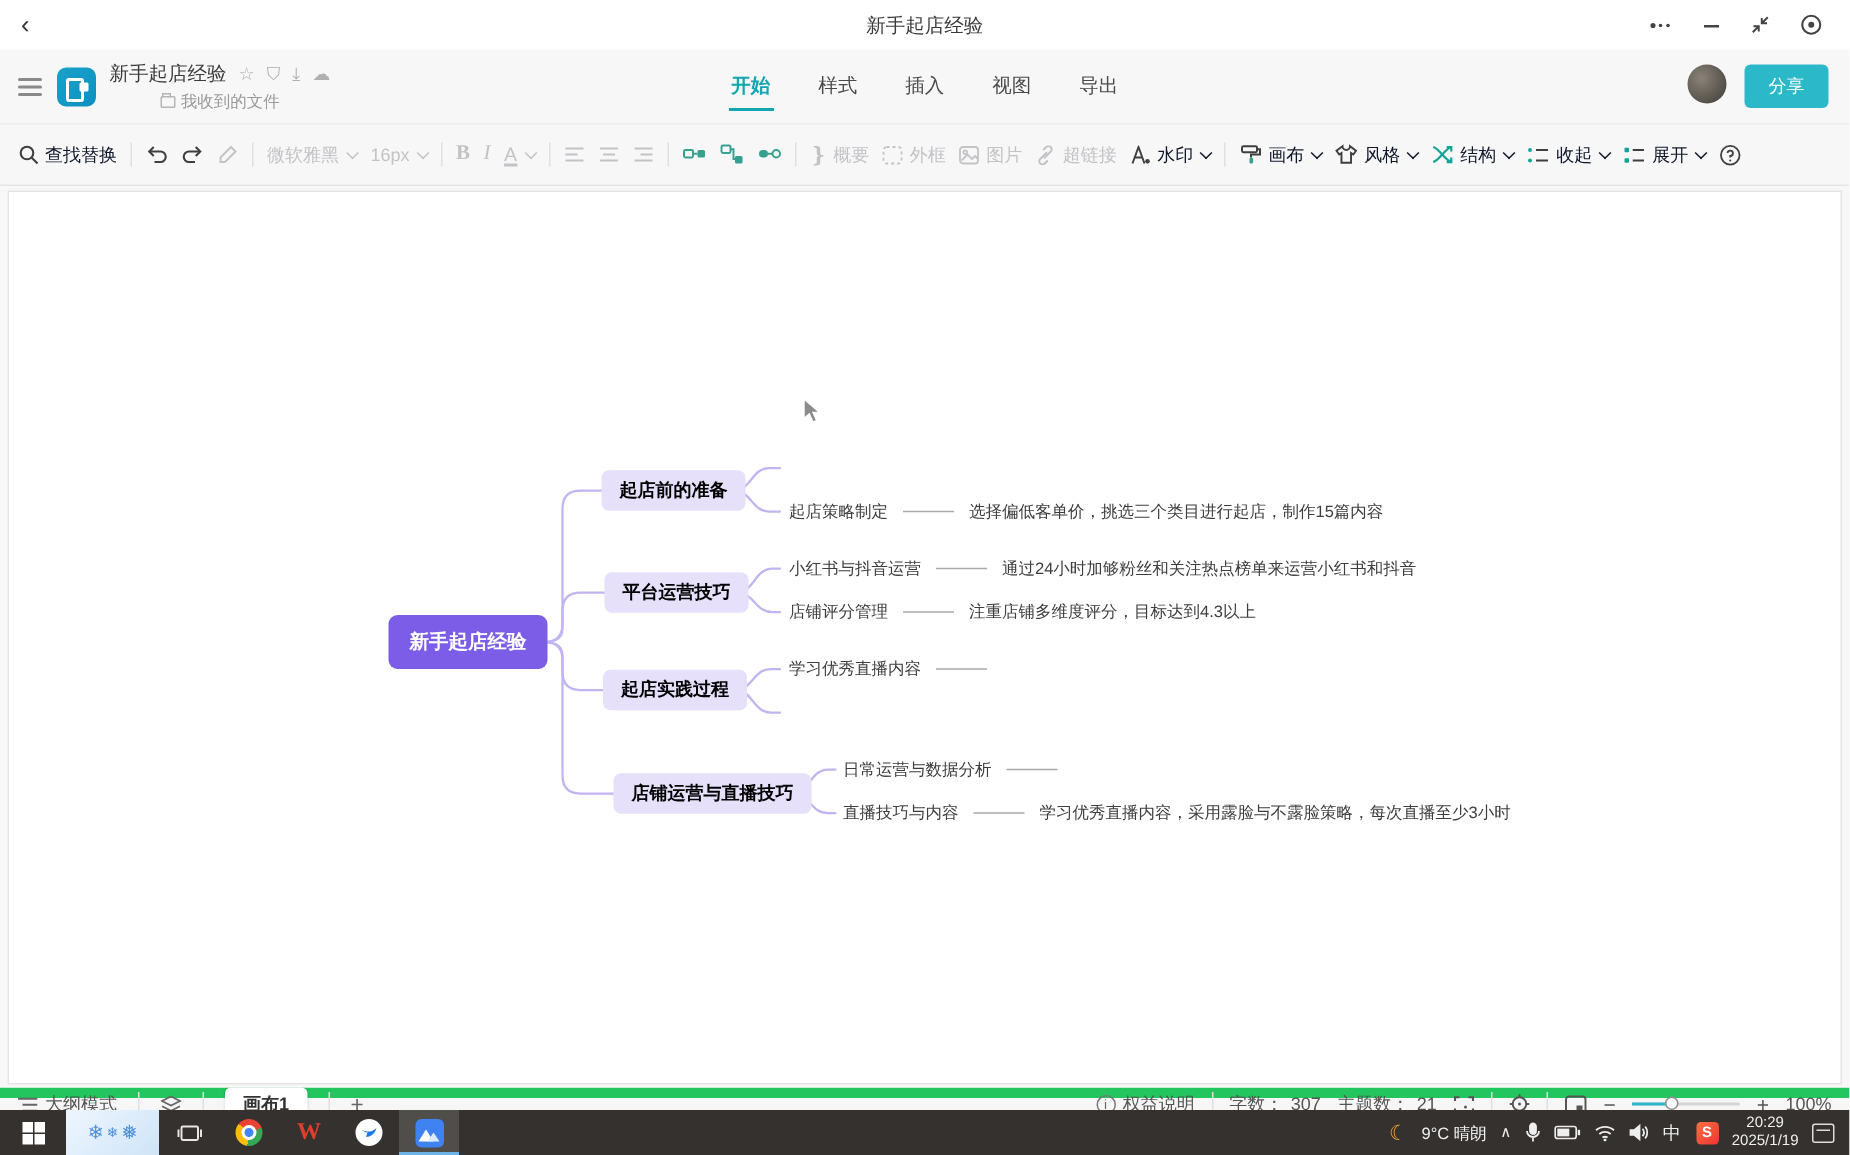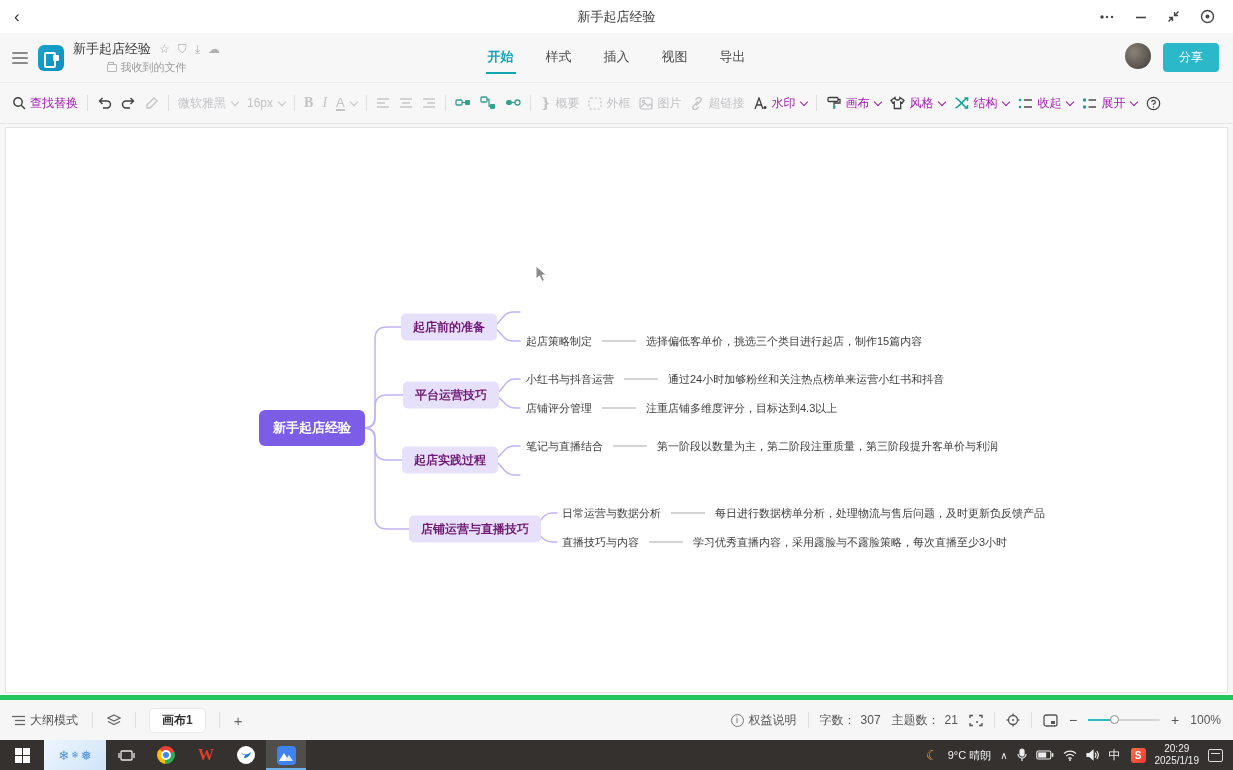--- a/index.html
+++ b/index.html
@@ -29,40 +29,40 @@
   .folder-ic::before { content:""; position:absolute; top:-3px; left:0; width:4px; height:2px; border:1px solid #b5b5b5; border-bottom:none; }
   .tabs { position:absolute; left:0; right:0; display:flex; justify-content:center; gap:28px; }
   .tab { font-size:13px; color:#4a4a4a; padding:6px 2px; cursor:pointer; }
   .tab.active { color:#12a5b2; font-weight:bold; border-bottom:2px solid #12a5b2; }
   .header-right { margin-left:auto; display:flex; align-items:flex-start; gap:12px; margin-right:14px; z-index:2; }
   .avatar { width:26px; height:26px; border-radius:50%; background:radial-gradient(circle at 35% 35%,#8b8378,#3d3a35); }
   .share-btn { background:#2bb8c8; color:#fff; font-size:12px; padding:6px 16px; border-radius:4px; border:none; cursor:pointer; }
 
   
   .toolbar { height:42px; background:#f7f7f8; border-top:1px solid #ececec; border-bottom:1px solid #e6e6e6; display:flex; align-items:center; padding:0 12px; gap:9px; flex:0 0 auto; white-space:nowrap; }
-  .tb-item { display:flex; align-items:center; gap:4px; font-size:12px; color:#a21caf; cursor:pointer; flex:0 0 auto; }
+  .tb-item { display:flex; align-items:center; gap:4px; font-size:12px; color:#0f172a; cursor:pointer; flex:0 0 auto; }
   .tb-item.disabled { color:#c3c3c6; cursor:default; }
   .tb-item svg { display:block; }
   .sep { width:1px; height:16px; background:#e0e0e0; flex:0 0 auto; }
   .chev { width:6px; height:6px; border-right:1.4px solid currentColor; border-bottom:1.4px solid currentColor; transform:rotate(45deg); margin:-3px 0 0 2px; flex:0 0 auto; }
   .teal { color:#35a08e; }
 
   
   .canvas-wrap { flex:1 1 auto; position:relative; background:#f7f7f8; padding:3px 5px 2px 5px; }
   .canvas { position:absolute; left:5px; right:5px; top:3px; bottom:2px; background:#fff; border:1px solid #e4e4e4; overflow:hidden; }
   .mapsvg { position:absolute; left:0; top:0; }
   .node-root { position:absolute; transform:translateY(-50%); background:#7b5de8; color:#fff; font-size:13px; font-weight:bold; padding:9px 14px; border-radius:6px; white-space:nowrap; }
-  .node-branch { position:absolute; transform:translateY(-50%); background:#e6e0fa; color:#701a75; font-size:12px; font-weight:bold; padding:5px 12px; border-radius:5px; white-space:nowrap; cursor:pointer; }
+  .node-branch { position:absolute; transform:translateY(-50%); background:#e6e0fa; color:#000000; font-size:12px; font-weight:bold; padding:5px 12px; border-radius:5px; white-space:nowrap; cursor:pointer; }
   .child-row { position:absolute; transform:translateY(-50%); display:flex; align-items:center; white-space:nowrap; font-size:11px; color:#3d3d3d; }
   .child-label { cursor:pointer; }
   .dash { width:34px; height:1px; background:#a9a9a9; margin:0 10px; }
   .cursor-arrow { position:absolute; }
 
   
-  .statusbar { height:45px; background:#f6f6f7; border-top:5px solid #22c55e; display:flex; align-items:center; padding:0 12px; font-size:12px; color:#555; flex:0 0 auto; }
+  .statusbar { height:15px; background:#f6f6f7; border-top:7px solid #22c55e; display:flex; align-items:center; padding:0 12px; font-size:12px; color:#555; flex:0 0 auto; }
   .sb-item { display:flex; align-items:center; gap:5px; cursor:pointer; flex:0 0 auto; }
   .sb-gap { width:14px; }
   .canvas-pill { background:#fff; border-radius:4px; padding:3px 12px; font-weight:bold; color:#333; box-shadow:0 0 2px rgba(0,0,0,.15); }
   .sb-right { margin-left:auto; display:flex; align-items:center; gap:11px; }
   .slider { width:72px; height:2px; background:#d4d4d4; border-radius:1px; position:relative; cursor:pointer; }
   .slider .fill { position:absolute; left:0; top:0; height:2px; width:26px; background:#2bb8c8; }
   .slider .knob { position:absolute; left:22px; top:-4px; width:9px; height:9px; border-radius:50%; background:#fafafa; border:1px solid #8f8f8f; }
   .info-ic { width:13px; height:13px; border:1px solid #777; border-radius:50%; display:flex; align-items:center; justify-content:center; font-size:9px; color:#666; }
 
   
@@ -380,28 +380,26 @@
         <span class="child-label">小红书与抖音运营</span>
         <span class="dash"></span>
         <span class="child-detail">通过24小时加够粉丝和关注热点榜单来运营小红书和抖音</span>
       </div>
       <div class="child-row" style="left:520px; top:280px;justify-content:space-between;">
         <span class="child-label">店铺评分管理</span>
         <span class="dash"></span>
         <span class="child-detail">注重店铺多维度评分，目标达到4.3以上</span>
       </div>
       <div class="child-row" style="left:520px; top:318px;">
-        <span class="child-label">笔记与直播结合</span>
+        <span class="child-label">学习优秀直播内容</span>
         <span class="dash"></span>
-        <span class="child-detail">第一阶段以数量为主，第二阶段注重质量，第三阶段提升客单价与利润</span>
       </div>
       <div class="child-row" style="left:556px; top:385px;">
         <span class="child-label">日常运营与数据分析</span>
         <span class="dash"></span>
-        <span class="child-detail">每日进行数据榜单分析，处理物流与售后问题，及时更新负反馈产品</span>
       </div>
       <div class="child-row" style="left:556px; top:414px;">
         <span class="child-label">直播技巧与内容</span>
         <span class="dash"></span>
         <span class="child-detail">学习优秀直播内容，采用露脸与不露脸策略，每次直播至少3小时</span>
       </div>
 
       <svg class="cursor-arrow" style="left:529px; top:137px;" width="14" height="18" viewBox="0 0 14 18">
         <path d="M1,1 L1,14 L4.5,11 L7,16.5 L9.5,15.3 L7,10 L11.5,10 Z" fill="#8b8b8b" stroke="#fff" stroke-width="1"></path>
       </svg>

